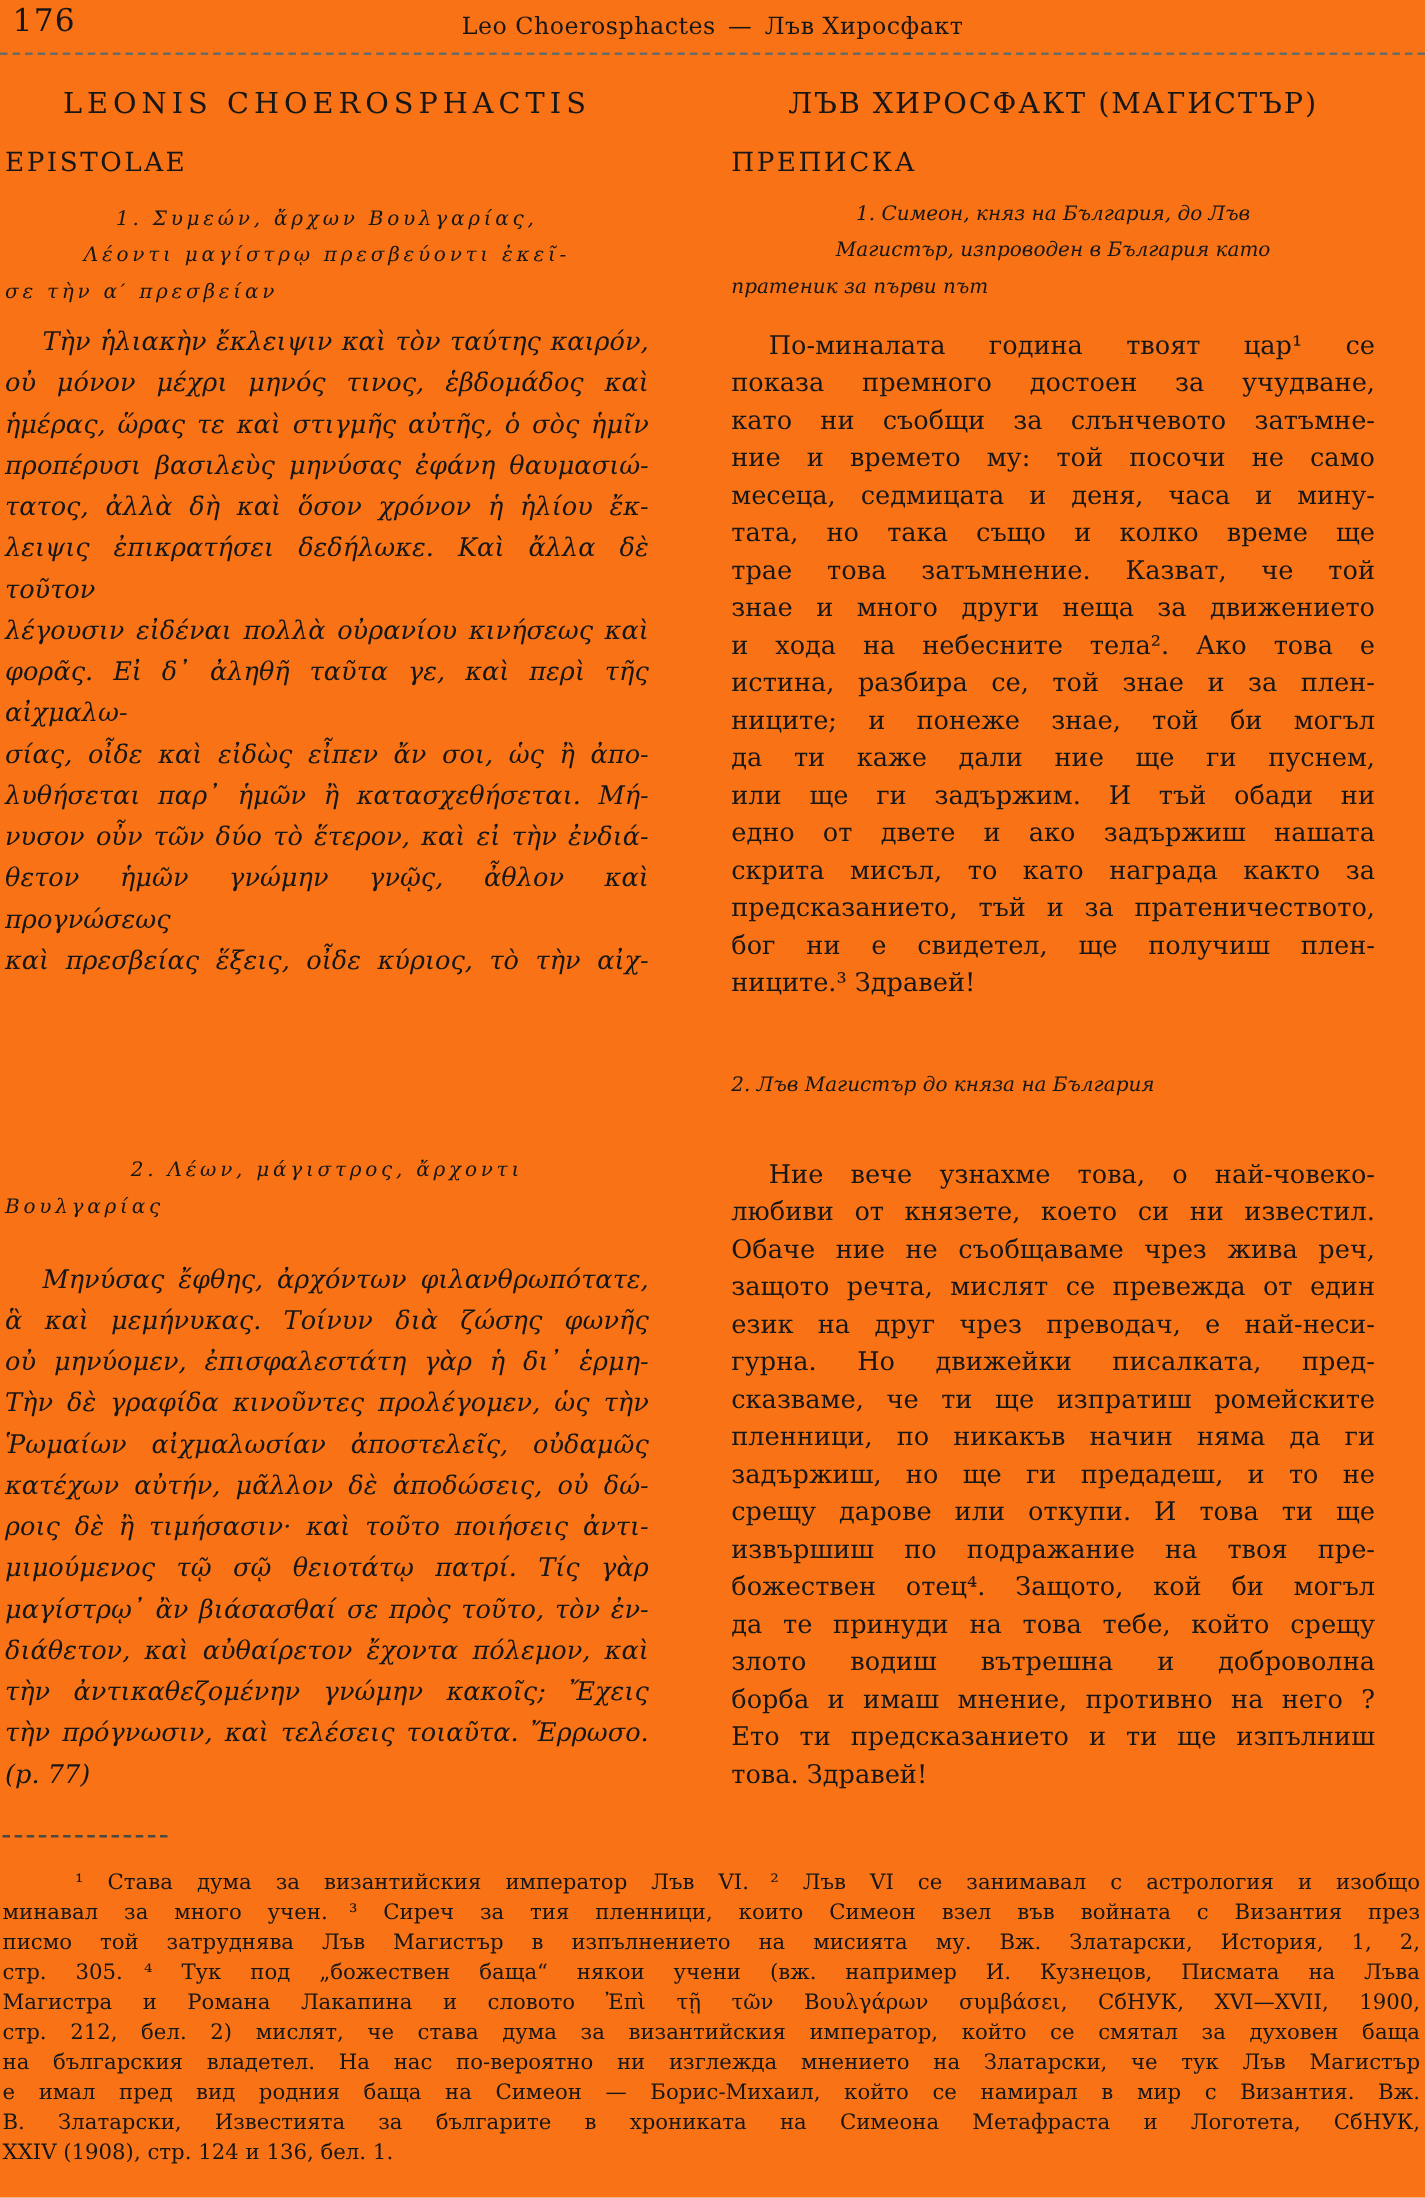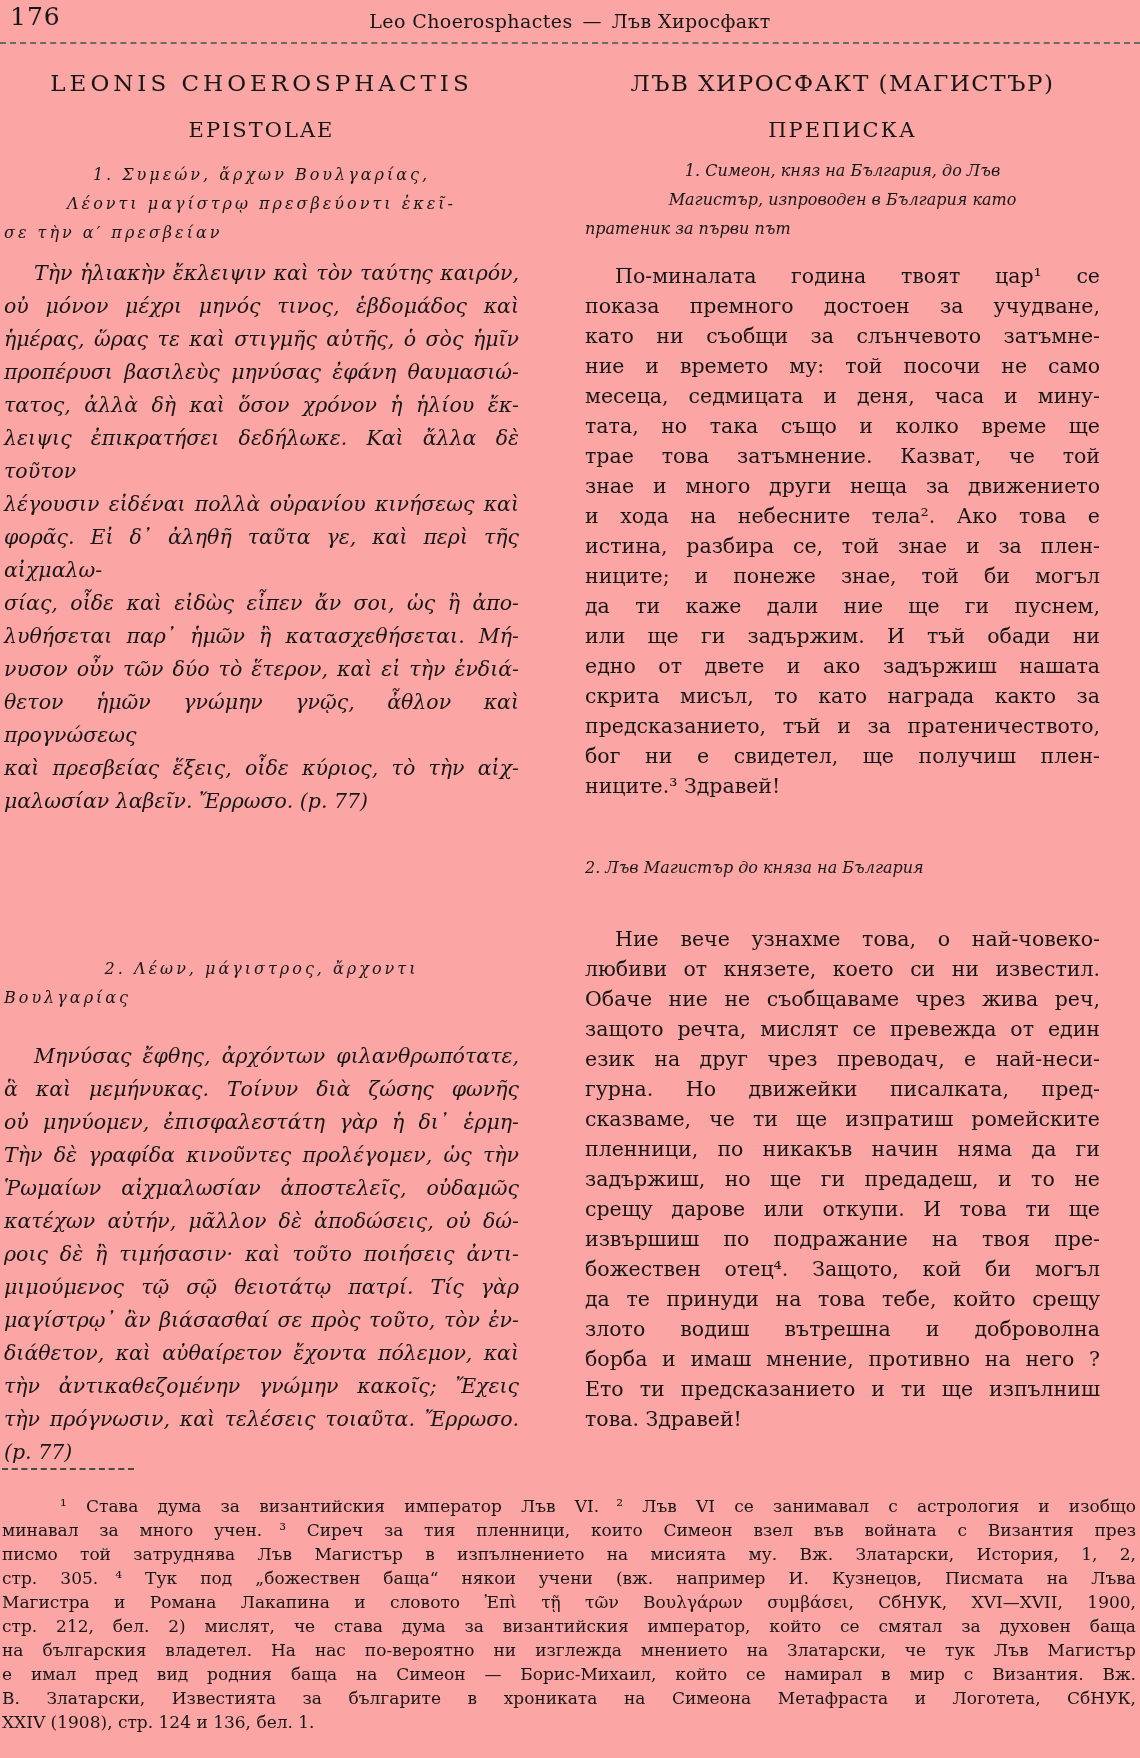--- a/index.html
+++ b/index.html
@@ -1,36 +1,36 @@
 <!DOCTYPE html>
 <html><head>
 <meta charset="utf-8">
 <style>
   html,body{margin:0;padding:0;background:#e8e8e4;}
   .page{
     position:relative;
     width:1140px;height:1758px;
     margin:0 auto;
-    background:#fca5a5;
+    background:#f97316;
     color:#171717;
     font-family:"DejaVu Serif", serif;
     overflow:hidden;
   }
   
   .runhead{position:relative;height:34px;padding-top:4px;}
   .pageno{position:absolute;left:10px;top:2px;font-size:25px;letter-spacing:1px;}
   .runtitle{text-align:center;font-size:19px;padding-top:6px;letter-spacing:.4px;}
   .header-rule{margin:4px 0 0 0;border-top:2px dashed #6b6b66;height:0;}
   
   .columns{display:flex;gap:66px;padding-left:4px;margin-top:26px;align-items:flex-start;}
   .col{width:515px;}
   .col-title{text-align:center;font-size:23px;white-space:nowrap;}
   .col.left .col-title{letter-spacing:4px;}
   .col.right .col-title{letter-spacing:1.5px;}
-  .col-subtitle{text-align:center;font-size:21px;letter-spacing:2px;margin-top:22px;}
+  .col-subtitle{text-align:left;font-size:21px;letter-spacing:2px;margin-top:22px;}
   
   .hlines{font-style:italic;font-size:16px;line-height:29px;}
   .col.left .hlines{letter-spacing:3px;}
   .centered .tline{text-align:center;text-align-last:auto;text-indent:0;}
   
   .par{font-size:20.5px;}
   .col.left .par{line-height:33px;}
   .col.right .par{line-height:30px;}
   .tline{text-align:justify;text-align-last:justify;}
   .tline.last{text-align-last:left;}
@@ -80,21 +80,20 @@
           <div class="tline">προπέρυσι βασιλεὺς μηνύσας ἐφάνη θαυμασιώ-</div>
           <div class="tline">τατος, ἀλλὰ δὴ καὶ ὅσον χρόνον ἡ ἡλίου ἔκ-</div>
           <div class="tline">λειψις ἐπικρατήσει δεδήλωκε. Καὶ ἄλλα δὲ τοῦτον</div>
           <div class="tline">λέγουσιν εἰδέναι πολλὰ οὐρανίου κινήσεως καὶ</div>
           <div class="tline">φορᾶς. Εἰ δ᾽ ἀληθῆ ταῦτα γε, καὶ περὶ τῆς αἰχμαλω-</div>
           <div class="tline">σίας, οἶδε καὶ εἰδὼς εἶπεν ἄν σοι, ὡς ἢ ἀπο-</div>
           <div class="tline">λυθήσεται παρ᾽ ἡμῶν ἢ κατασχεθήσεται. Μή-</div>
           <div class="tline">νυσον οὖν τῶν δύο τὸ ἕτερον, καὶ εἰ τὴν ἐνδιά-</div>
           <div class="tline">θετον ἡμῶν γνώμην γνῷς, ἆθλον καὶ προγνώσεως</div>
           <div class="tline">καὶ πρεσβείας ἕξεις, οἶδε κύριος, τὸ τὴν αἰχ-</div>
-          <div class="tline last">μαλωσίαν λαβεῖν. Ἔρρωσο. (p. 77)</div>
         </div>
 
       <div class="hlines centered h2-left">
           <div class="tline">2. Λέων, μάγιστρος, ἄρχοντι</div>
           <div class="tline last">Βουλγαρίας</div>
         </div>
       <div class="par greek b2-left">
           <div class="tline">Μηνύσας ἔφθης, ἀρχόντων φιλανθρωπότατε,</div>
           <div class="tline">ἃ καὶ μεμήνυκας. Τοίνυν διὰ ζώσης φωνῆς</div>
           <div class="tline">οὐ μηνύομεν, ἐπισφαλεστάτη γὰρ ἡ δι᾽ ἑρμη-</div>

